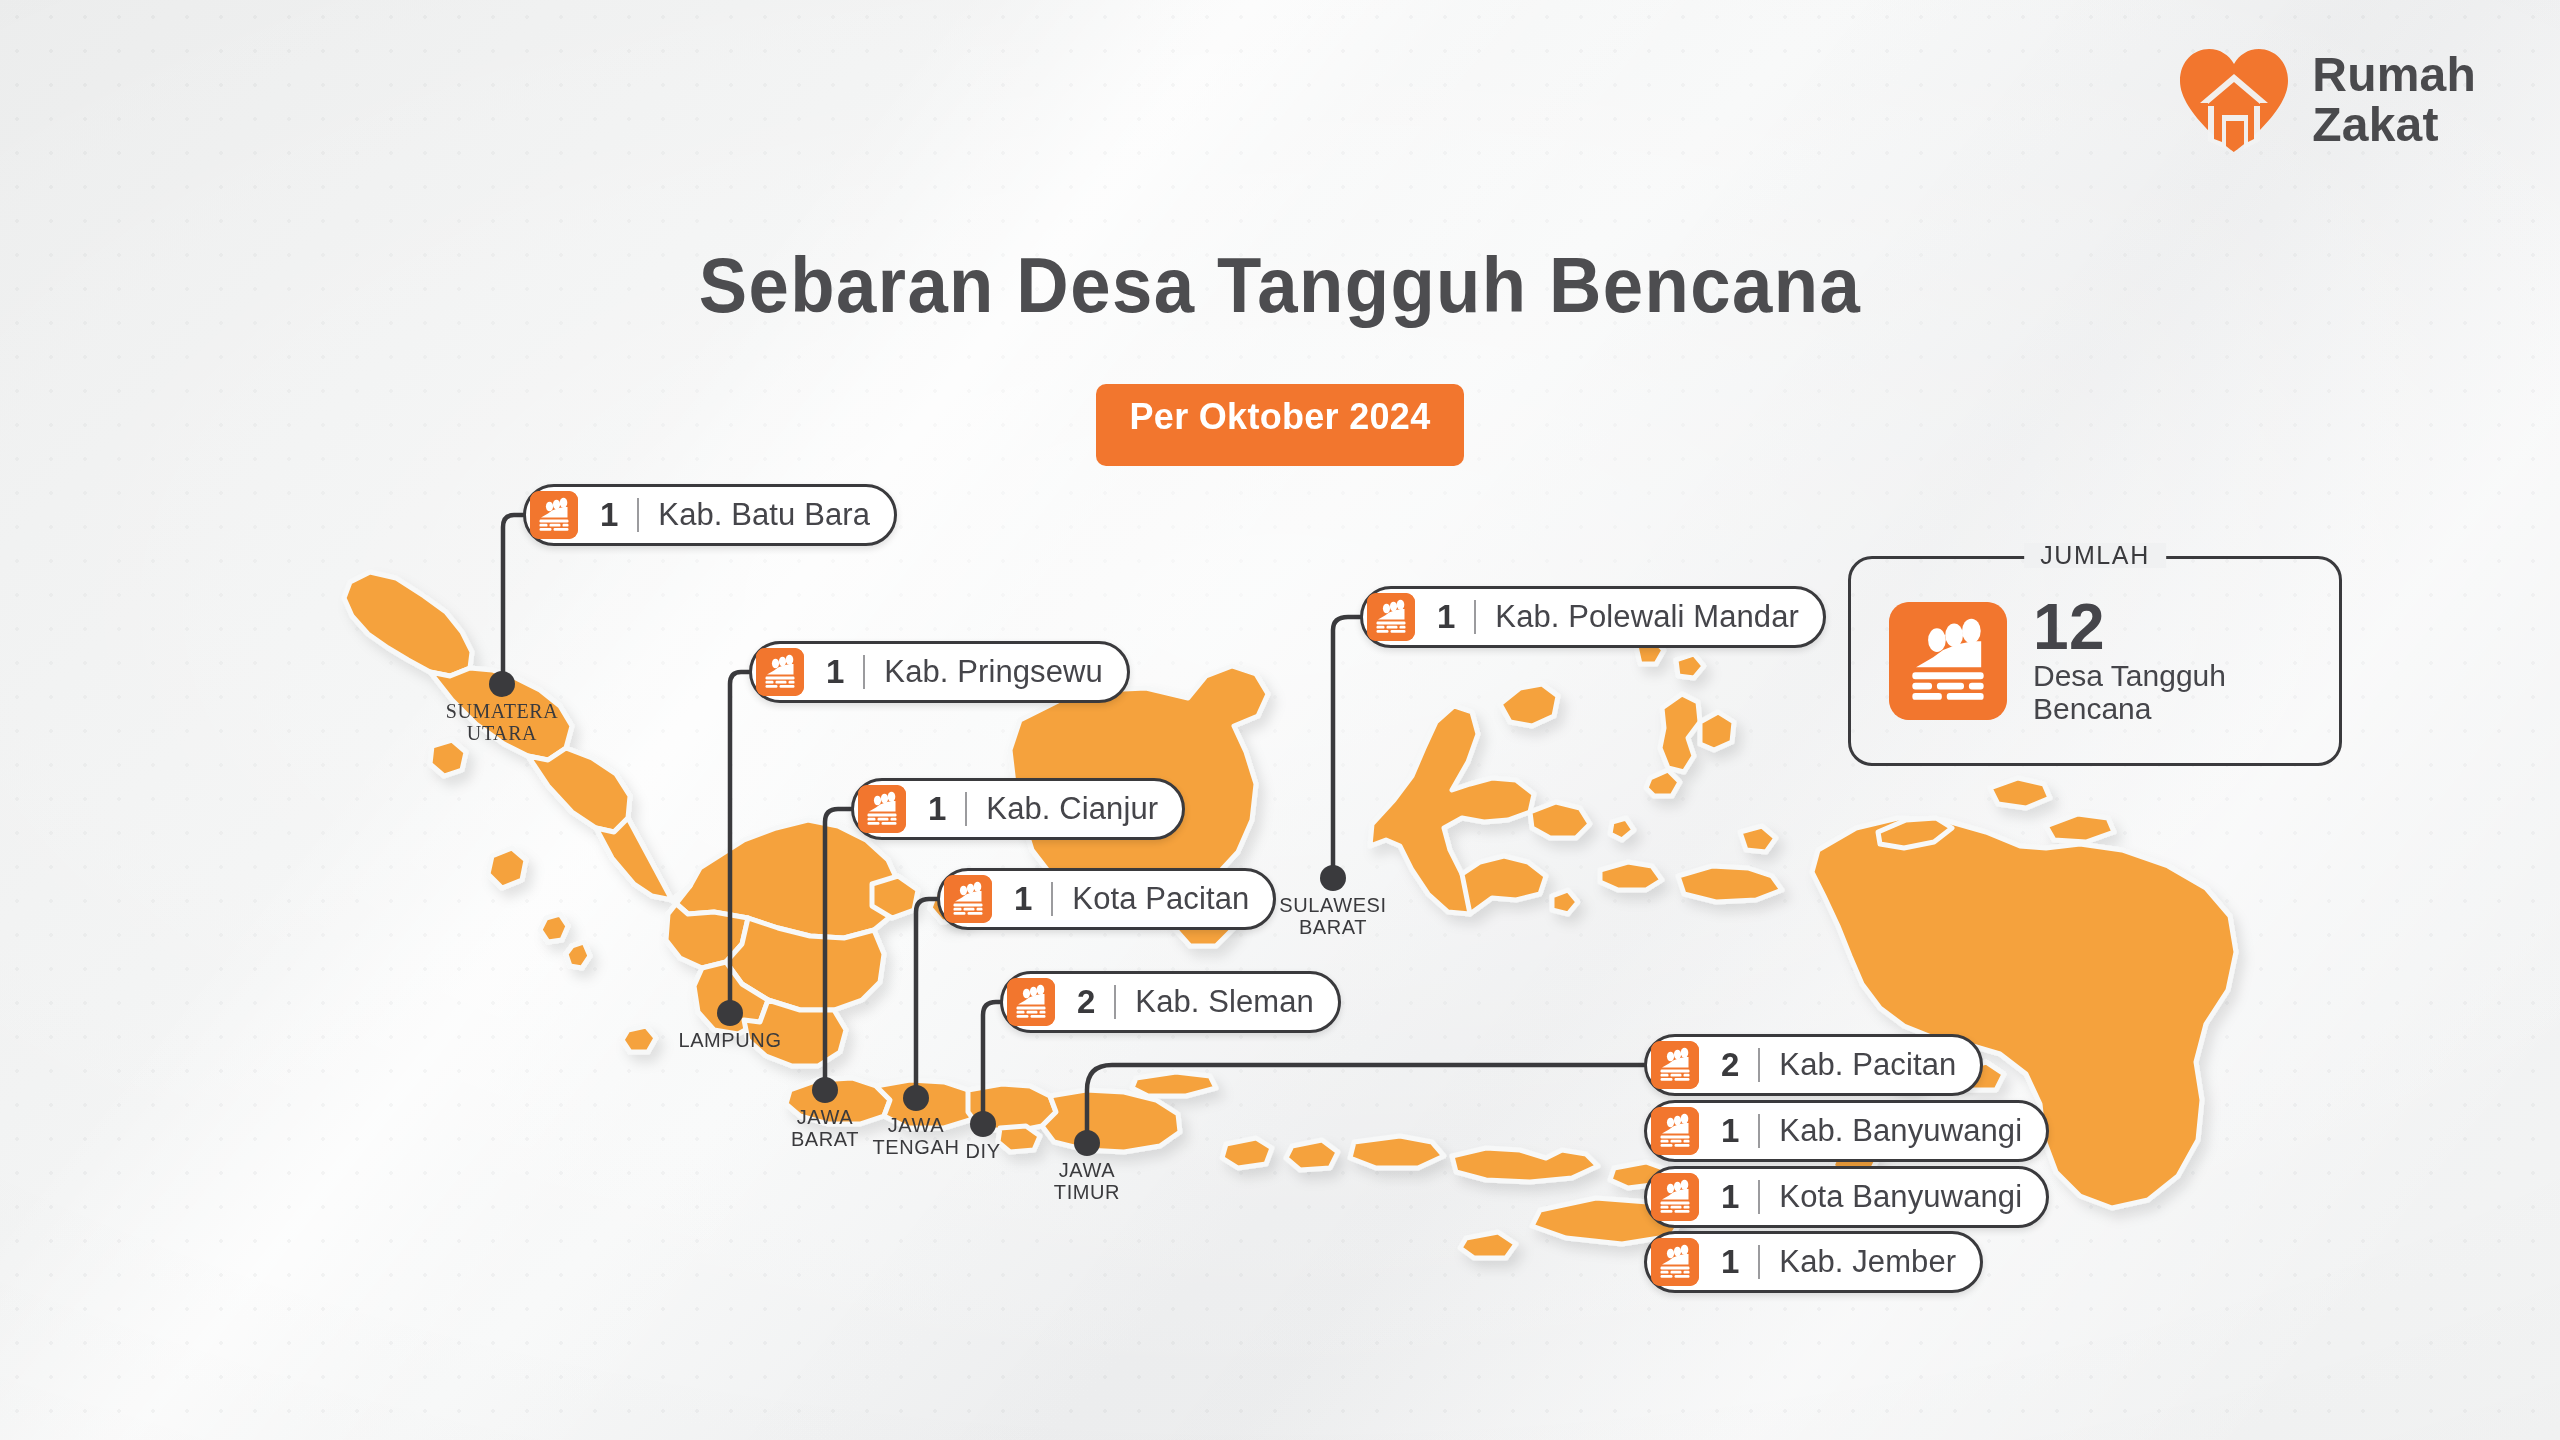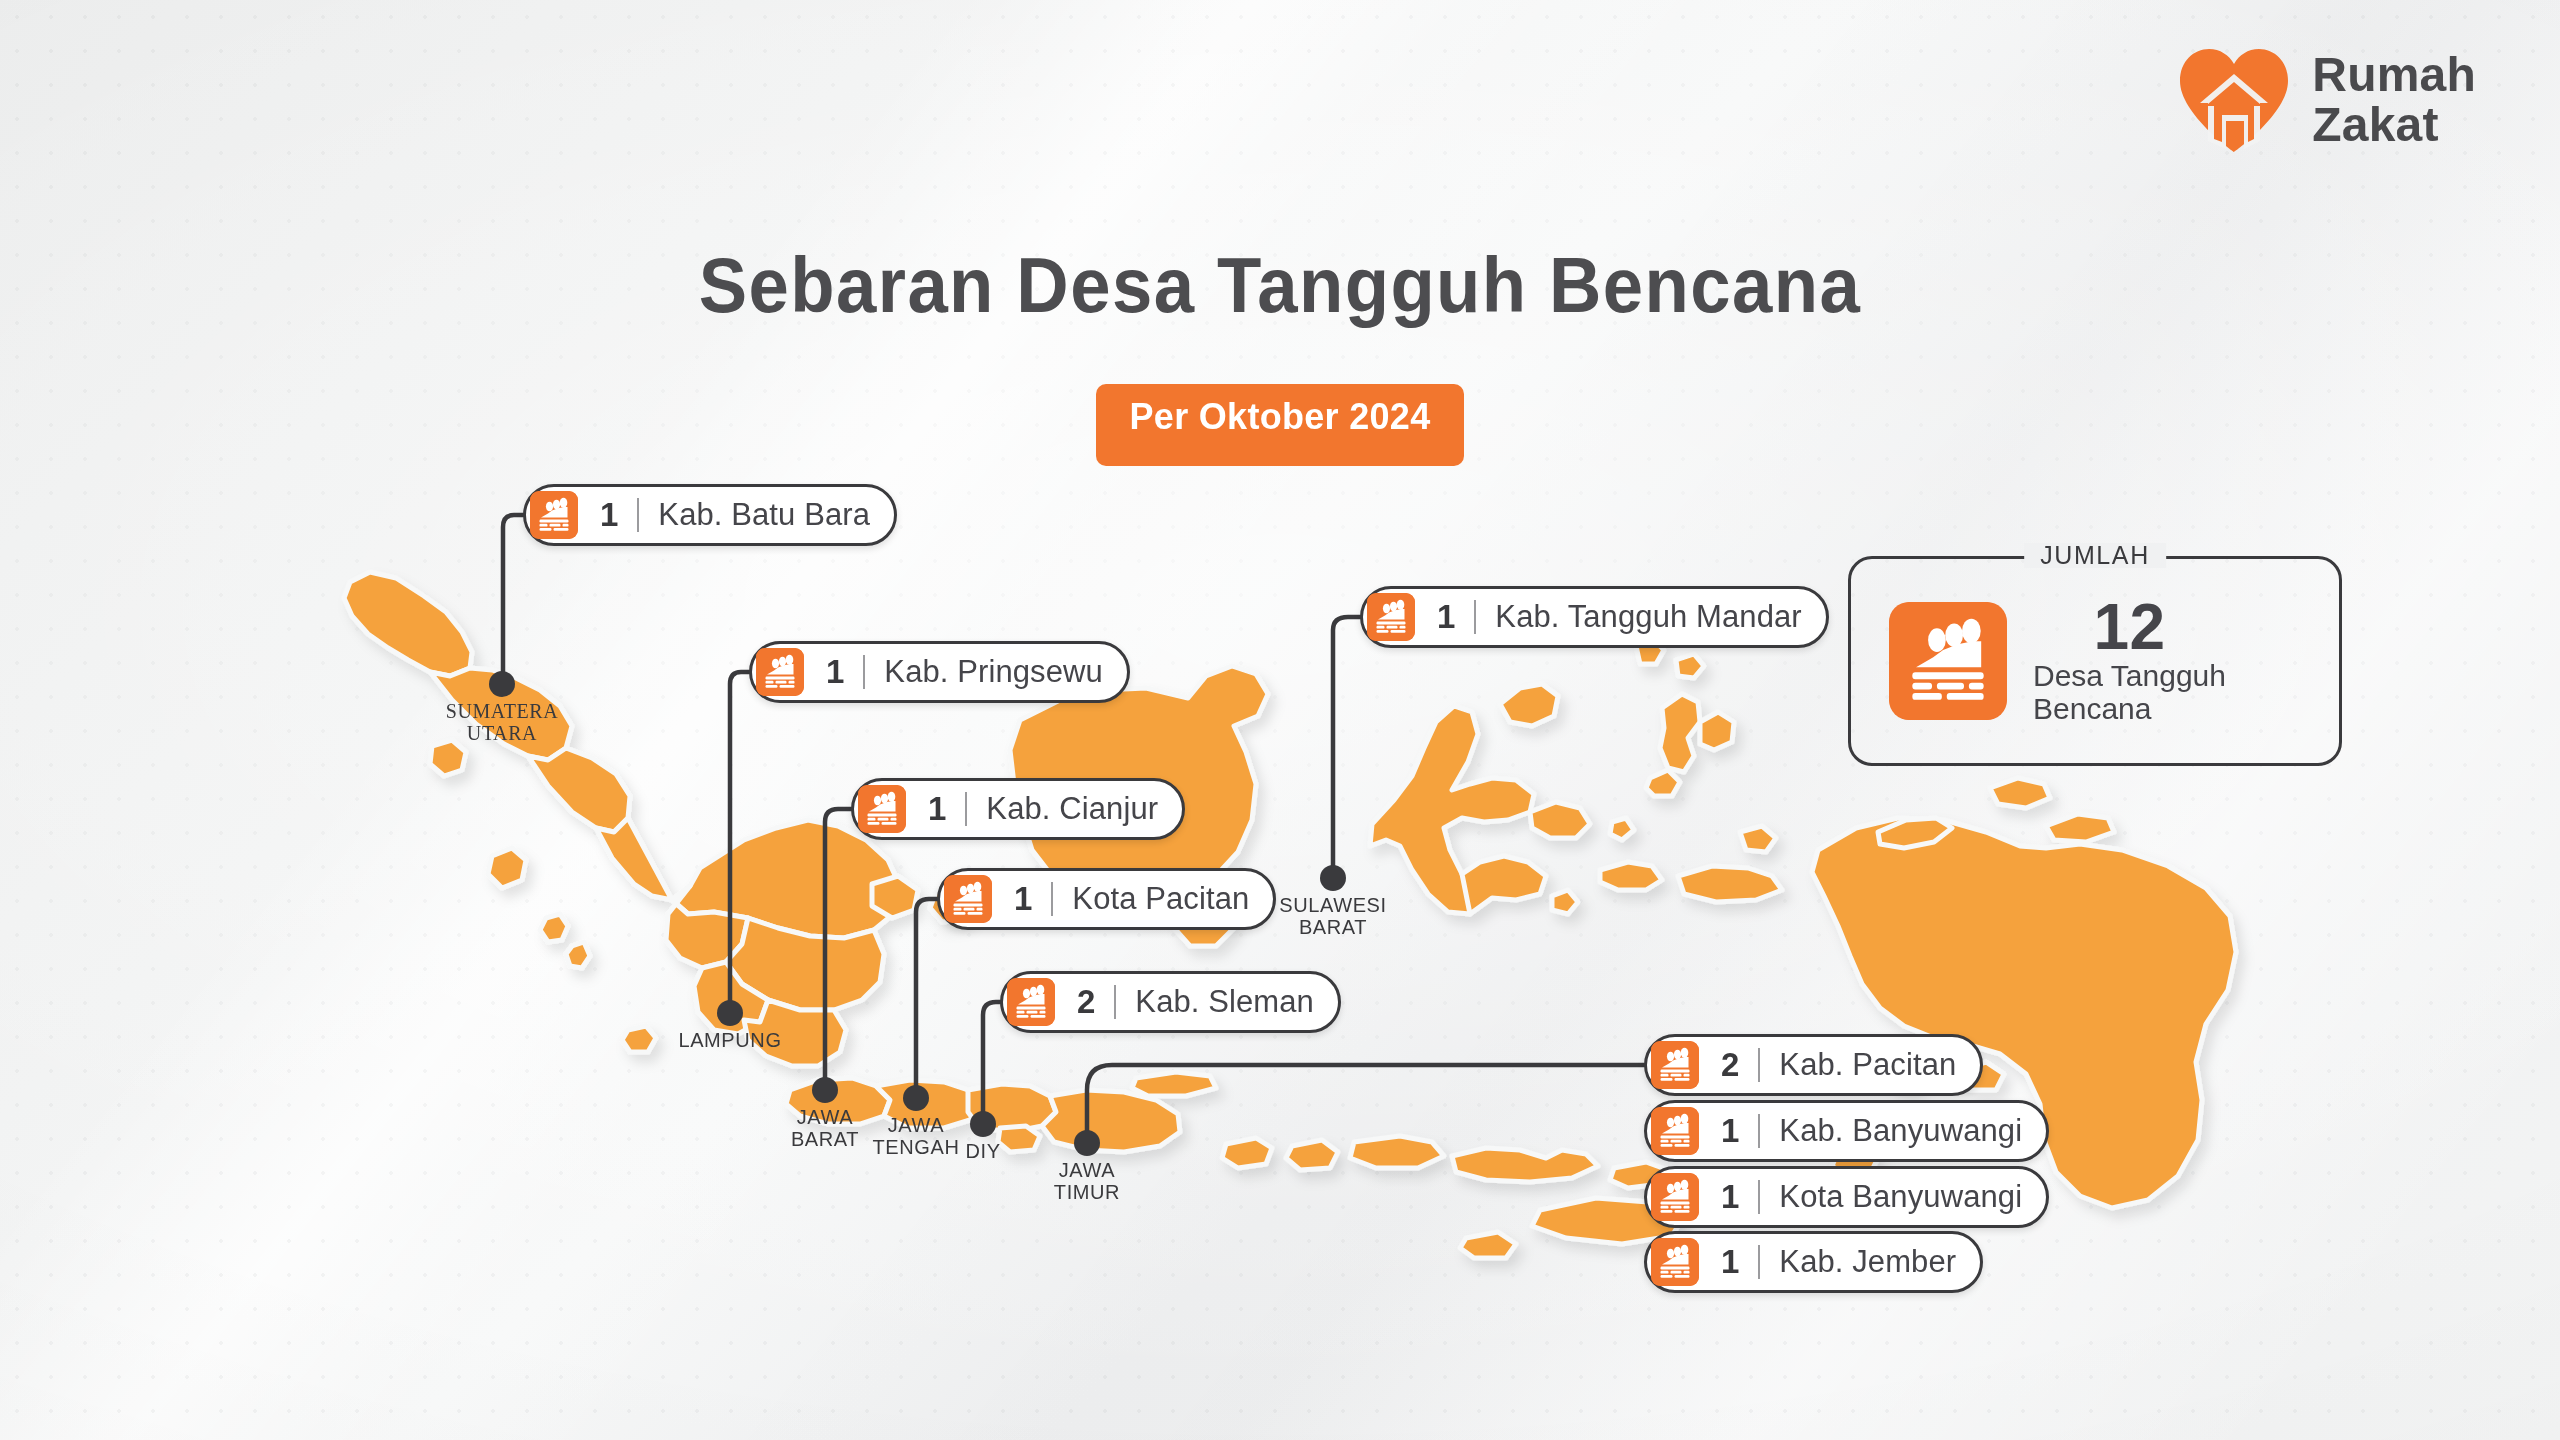--- a/index.html
+++ b/index.html
@@ -216,21 +216,20 @@
     flex: 0 0 auto;
     display: block;
   }
   .jumlah-text { line-height: 1; }
   .jumlah-num {
     font-size: 64px;
     font-weight: 700;
     color: #45454a;
     line-height: .98;
     letter-spacing: .5px;
-    text-align: center;
   }
   .jumlah-cap {
     font-size: 30px;
     color: #45454a;
     line-height: 1.12;
     white-space: pre-line;
   }
 </style>
 </head>
 <body>
@@ -438,21 +437,21 @@
           <rect x="9.5" y="28.6" width="29" height="2.8" rx="1.2"></rect>
           <rect x="9.5" y="32.8" width="8" height="2.8" rx="1.2"></rect>
             <rect x="19.5" y="32.8" width="11" height="2.8" rx="1.2"></rect>
             <rect x="32.5" y="32.8" width="6" height="2.8" rx="1.2"></rect>
           <rect x="9.5" y="37" width="12" height="2.8" rx="1.2"></rect>
             <rect x="23.5" y="37" width="15" height="2.8" rx="1.2"></rect>
         </g>
       </svg>
       <span class="pill-count">1</span>
       <span class="pill-sep"></span>
-      <span class="pill-name">Kab. Tangguh Mandar</span>
+      <span class="pill-name">Kab. Polewali Mandar</span>
     </div>
 
     <div class="pill" style="left:851px;top:778px;">
       <svg class="pill-icon" viewBox="0 0 48 48">
         <rect width="48" height="48" rx="9" fill="#F2762E"></rect>
         <g fill="#FFFFFF">
           <ellipse cx="19.5" cy="15.5" rx="3.6" ry="4.8"></ellipse>
             <ellipse cx="26.5" cy="13.5" rx="3.6" ry="4.8"></ellipse>
             <ellipse cx="33.5" cy="11.8" rx="3.8" ry="5"></ellipse>
           <path d="M11 26.5 L18 22.5 L22 19.5 L28 17.2 L34 16 L37.5 16 L37.5 26.5 Z"></path>

